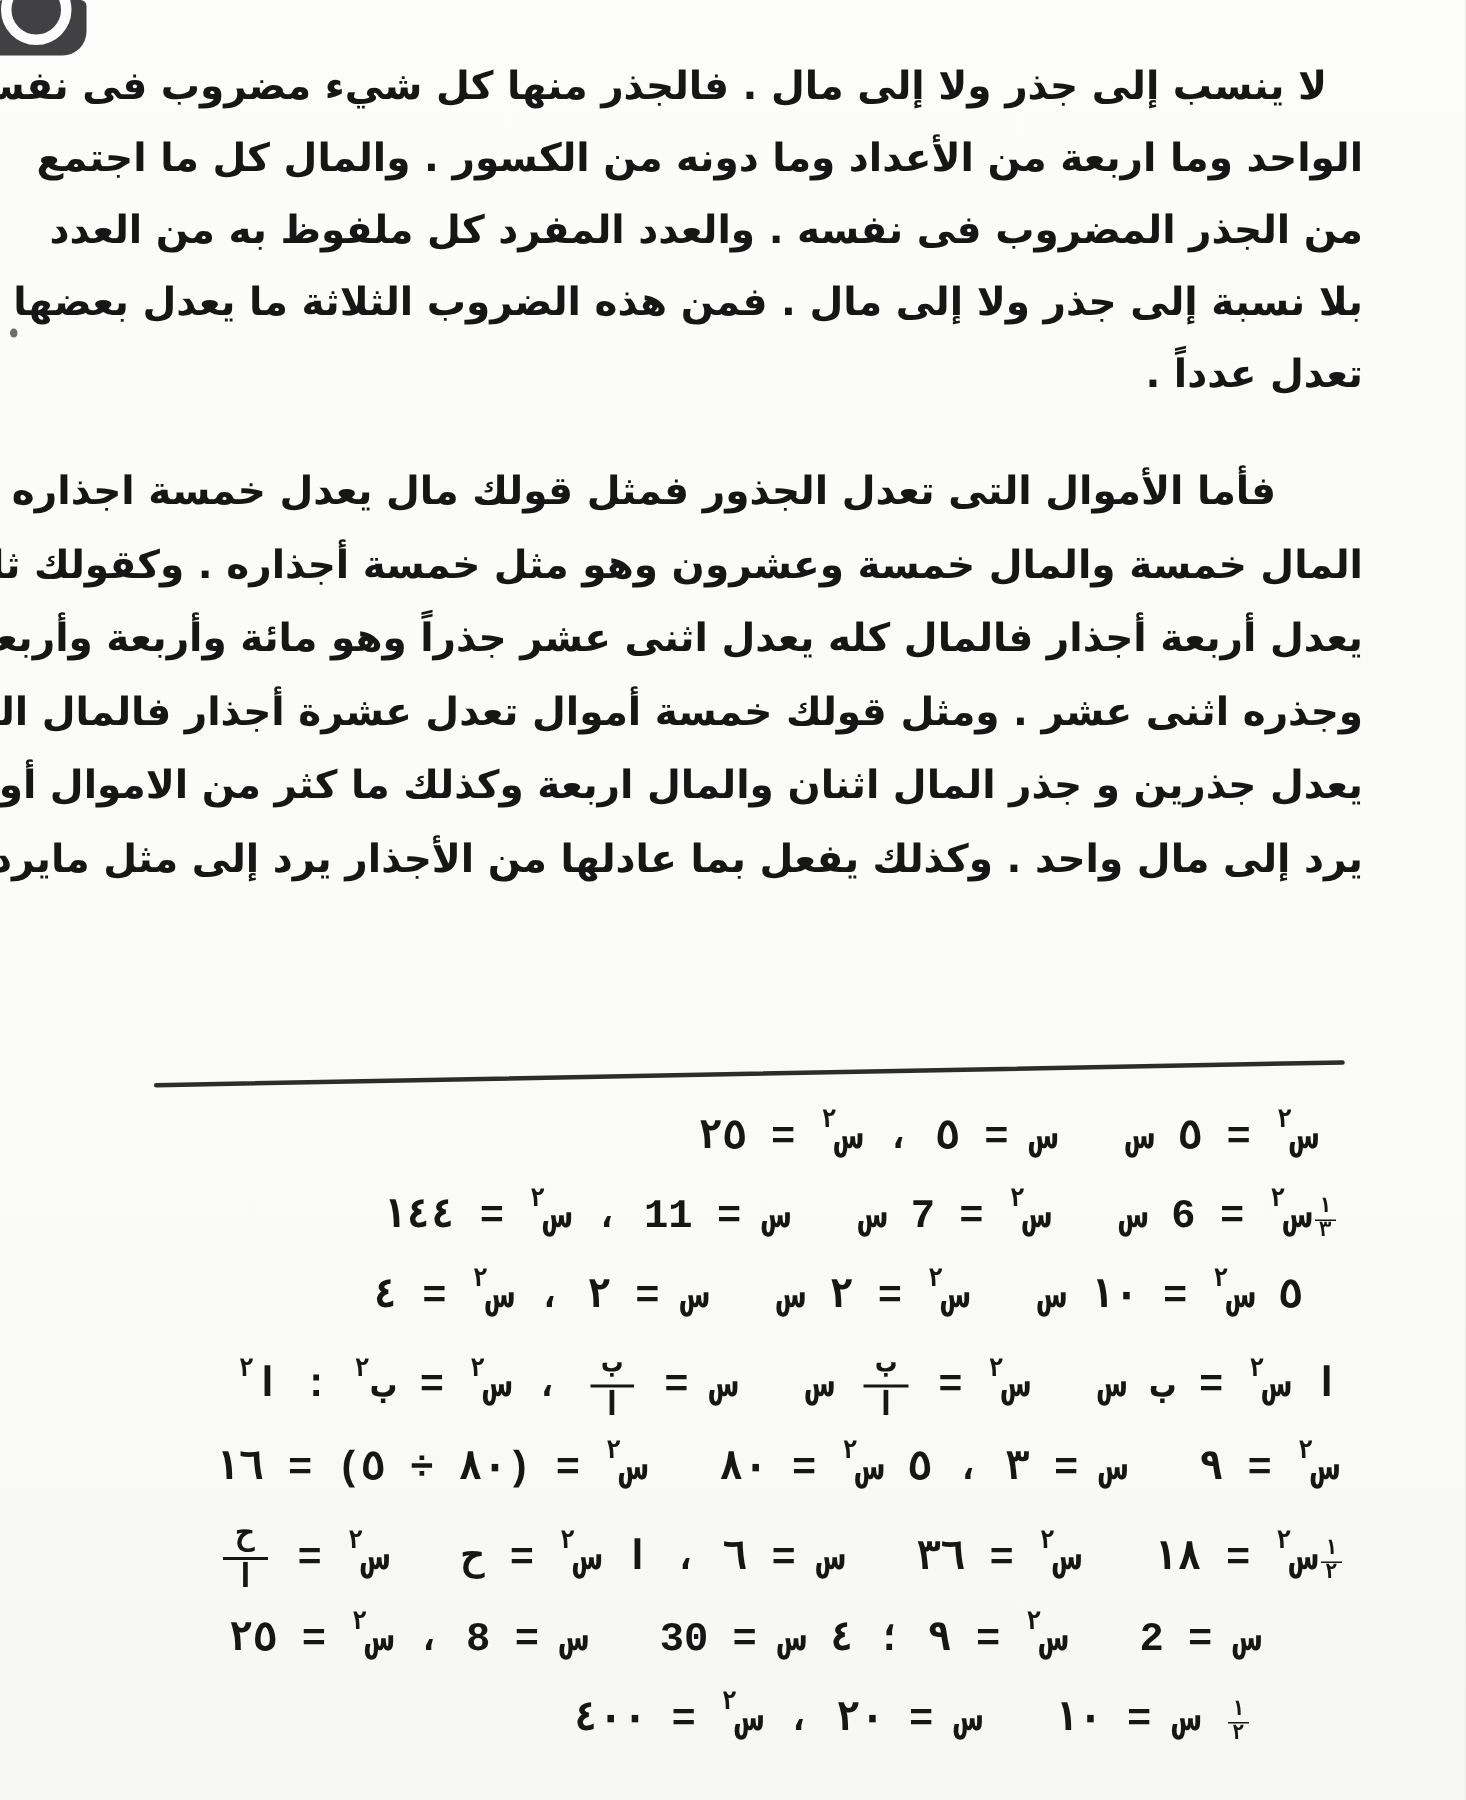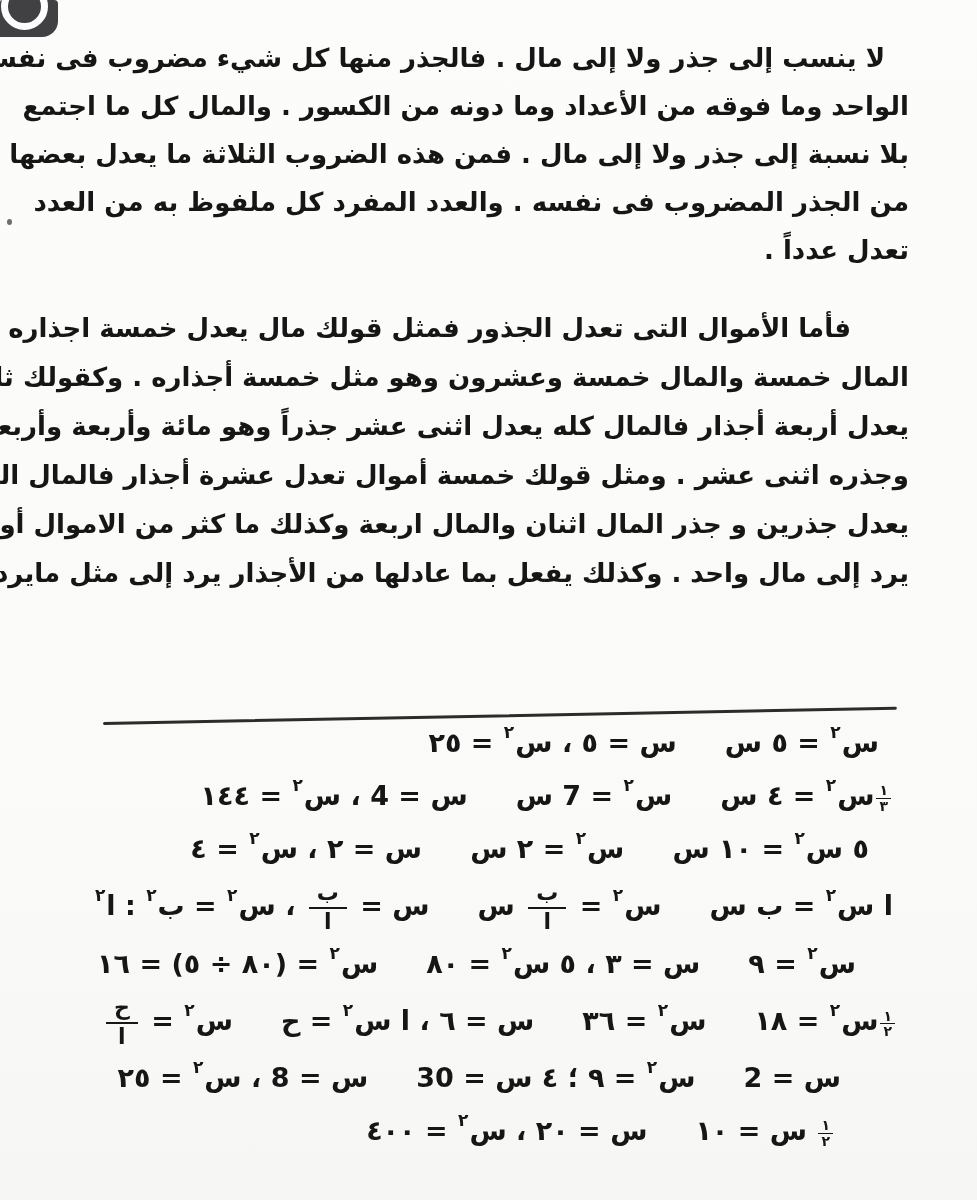--- a/index.html
+++ b/index.html
@@ -42,22 +42,22 @@
 
   
   .divider{
     position:absolute;top:722px;right:80px;width:794px;height:3px;
     background:#2c2c2c;transform:rotate(-1.1deg);transform-origin:left center;
     border-radius:2px;
   }
 
   
   .equations{
-    position:absolute;top:722px;right:84px;left:60px;
-    font-size:27px;font-weight:700;direction:rtl;
+    position:absolute;top:738px;right:84px;left:60px;
+    font-size:27px;font-weight:700;direction:rtl;font-family:Liberation Mono, monospace;
   }
   .eq{
     text-align:right;direction:rtl;line-height:42px;margin-bottom:11px;
     white-space:nowrap;
   }
   .eq sup{font-size:17px;vertical-align:14px;line-height:0;margin:0 1px;}
   .eq .gap{display:inline-block;width:48px;}
   .frac{
     display:inline-block;vertical-align:middle;text-align:center;
     font-size:22px;line-height:1.12;margin:0 4px;font-weight:700;
@@ -68,59 +68,59 @@
     display:inline-block;vertical-align:-6px;text-align:center;
     font-size:14px;line-height:1.05;margin:0 2px;font-weight:700;
   }
   .sfrac .num{display:block;border-bottom:1.5px solid #161616;padding:0 3px;}
   .sfrac .den{display:block;padding:0 3px;}
   
   .eq:nth-child(1){margin-left:0;margin-right:14px;}
   .eq:nth-child(2){margin-right:0;}
   .eq:nth-child(3){margin-right:24px;}
   .eq:nth-child(4){margin-right:0;margin-bottom:9px;}
-  .eq:nth-child(5){margin-right:0;text-align:center;}
+  .eq:nth-child(5){margin-right:0;}
   .eq:nth-child(6){margin-right:-4px;margin-bottom:7px;}
   .eq:nth-child(7){margin-right:52px;}
   .eq:nth-child(8){margin-right:58px;}
 </style>
 </head>
 <body>
 
 <div class="page">
 
   <div class="corner-icon">
     <div class="ring"></div>
   </div>
 
   <div class="artifact-dot"></div>
 
   <div class="text-block">
       <div class="para">
         <div class="tline">لا ينسب إلى جذر ولا إلى مال . فالجذر منها كل شيء مضروب فى نفسه من</div>
-        <div class="tline">الواحد وما فوقه من الأعداد وما دونه من الكسور . والمال كل ما اجتمع</div>
+        <div class="tline">الواحد وما اربعة من الأعداد وما دونه من الكسور . والمال كل ما اجتمع</div>
+        <div class="tline">من الجذر المضروب فى نفسه . والعدد المفرد كل ملفوظ به من العدد</div>
         <div class="tline">بلا نسبة إلى جذر ولا إلى مال . فمن هذه الضروب الثلاثة ما يعدل بعضها</div>
-        <div class="tline">من الجذر المضروب فى نفسه . والعدد المفرد كل ملفوظ به من العدد</div>
         <div class="tline last">تعدل عدداً .</div>
       </div>
       <div class="para">
         <div class="tline">فأما الأموال التى تعدل الجذور فمثل قولك مال يعدل خمسة اجذاره فجذر</div>
         <div class="tline">المال خمسة والمال خمسة وعشرون وهو مثل خمسة أجذاره . وكقولك ثلث مال</div>
         <div class="tline">يعدل أربعة أجذار فالمال كله يعدل اثنى عشر جذراً وهو مائة وأربعة وأربعون</div>
         <div class="tline">وجذره اثنى عشر . ومثل قولك خمسة أموال تعدل عشرة أجذار فالمال الواحد</div>
         <div class="tline">يعدل جذرين و جذر المال اثنان والمال اربعة وكذلك ما كثر من الاموال أو قل</div>
         <div class="tline last">يرد إلى مال واحد . وكذلك يفعل بما عادلها من الأجذار يرد إلى مثل مايرد إليه المال .</div>
       </div>
     </div>
 
   <div class="divider"></div>
 
   <div class="equations">
       <div class="eq" dir="rtl"><span>س</span><sup>٢</sup><span> = ٥ س</span><span class="gap"></span><span>س = ٥</span><span>  ،  </span><span>س</span><sup>٢</sup><span> = ٢٥</span></div>
-      <div class="eq" dir="rtl"><span class="sfrac"><span class="num">١</span><span class="den">٣</span></span><span>س</span><sup>٢</sup><span> = ٤ س</span><span class="gap"></span><span>س</span><sup>٢</sup><span> = 7 س</span><span class="gap"></span><span>س = 4 ، س</span><sup>٢</sup><span> = ١٤٤</span></div>
+      <div class="eq" dir="rtl"><span class="sfrac"><span class="num">١</span><span class="den">٣</span></span><span>س</span><sup>٢</sup><span> = 6 س</span><span class="gap"></span><span>س</span><sup>٢</sup><span> = 7 س</span><span class="gap"></span><span>س = 11 ، س</span><sup>٢</sup><span> = ١٤٤</span></div>
       <div class="eq" dir="rtl"><span>٥ س</span><sup>٢</sup><span> = ١٠ س</span><span class="gap"></span><span>س</span><sup>٢</sup><span> = ٢ س</span><span class="gap"></span><span>س = ٢ ، س</span><sup>٢</sup><span> = ٤</span></div>
       <div class="eq" dir="rtl"><span>ا س</span><sup>٢</sup><span> = ب س</span><span class="gap"></span><span>س</span><sup>٢</sup><span> = </span><span class="frac"><span class="num">ب</span><span class="den">ا</span></span><span> س</span><span class="gap"></span><span>س = </span><span class="frac"><span class="num">ب</span><span class="den">ا</span></span><span> ، س</span><sup>٢</sup><span> = ب</span><sup>٢</sup><span> : ا</span><sup>٢</sup></div>
       <div class="eq" dir="rtl"><span>س</span><sup>٢</sup><span> = ٩</span><span class="gap"></span><span>س = ٣ ، ٥ س</span><sup>٢</sup><span> = ٨٠</span><span class="gap"></span><span>س</span><sup>٢</sup><span> = (٨٠ ÷ ٥) = ١٦</span></div>
       <div class="eq" dir="rtl"><span class="sfrac"><span class="num">١</span><span class="den">٢</span></span><span>س</span><sup>٢</sup><span> = ١٨</span><span class="gap"></span><span>س</span><sup>٢</sup><span> = ٣٦</span><span class="gap"></span><span>س = ٦ ، ا س</span><sup>٢</sup><span> = ح</span><span class="gap"></span><span>س</span><sup>٢</sup><span> = </span><span class="frac"><span class="num">ح</span><span class="den">ا</span></span></div>
       <div class="eq" dir="rtl"><span>س = 2</span><span class="gap"></span><span>س</span><sup>٢</sup><span> = ٩ ؛ ٤ س = 30</span><span class="gap"></span><span>س = 8 ، س</span><sup>٢</sup><span> = ٢٥</span></div>
       <div class="eq" dir="rtl"><span class="sfrac"><span class="num">١</span><span class="den">٢</span></span><span> س = ١٠</span><span class="gap"></span><span>س = ٢٠ ، س</span><sup>٢</sup><span> = ٤٠٠</span></div>
     </div>
 
 </div>
 

